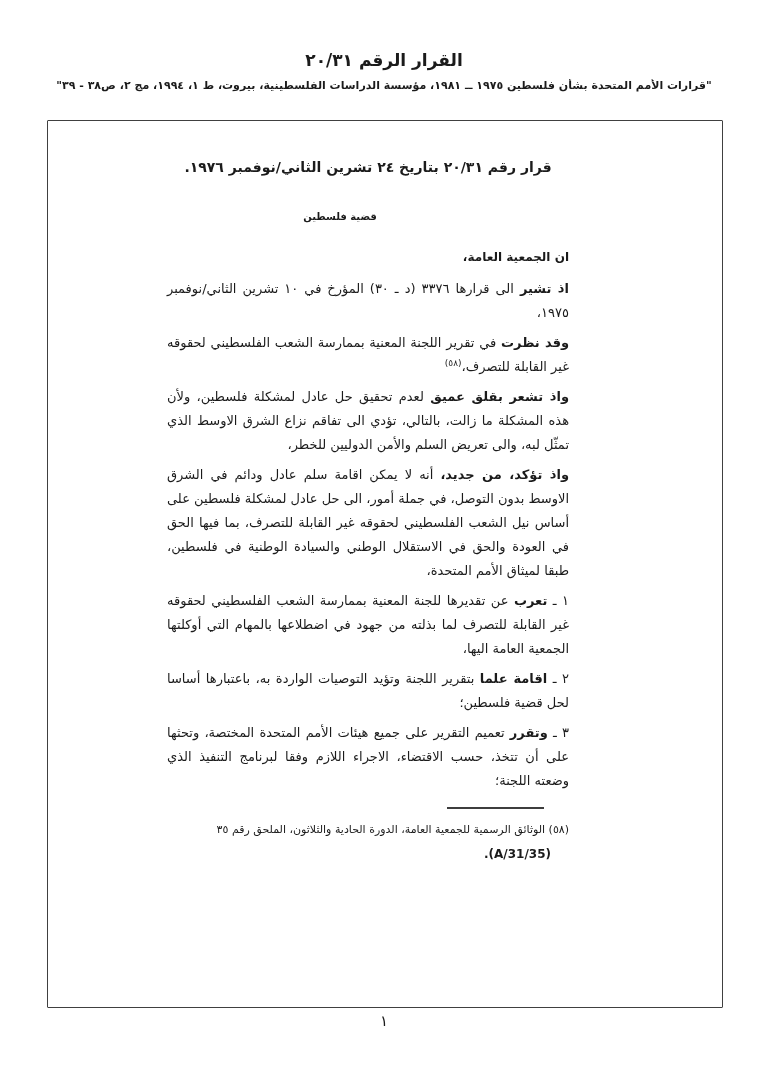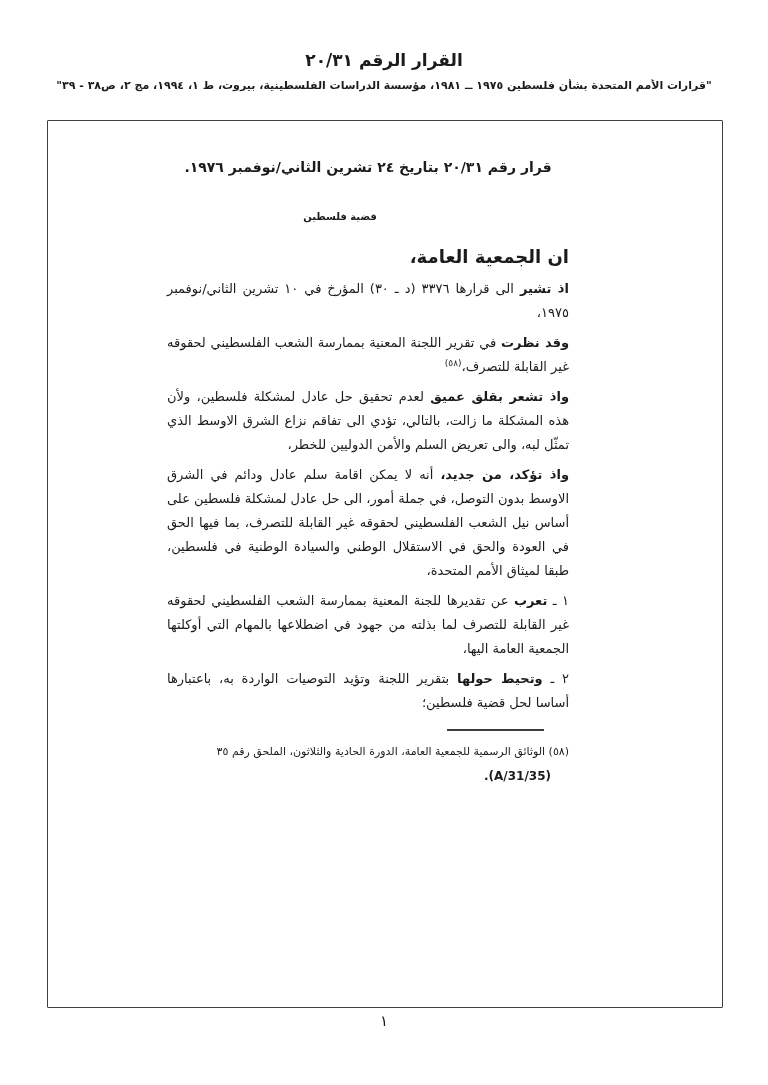--- a/index.html
+++ b/index.html
@@ -53,21 +53,21 @@
   .res-subject {
     font-size: 10px;
     font-weight: bold;
     text-align: center;
     line-height: 24px;
     position: relative;
     right: 28px;
     margin-bottom: 16px;
   }
   .opening {
-    font-size: 18px;
+    font-size: 12px;
     font-weight: bold;
     text-align: right;
     line-height: 24px;
     margin-bottom: 8px;
   }
   .para {
     font-size: 13px;
     line-height: 24px;
     text-align: justify;
     margin-bottom: 6px;
@@ -127,22 +127,23 @@
       <p class="para"><b>اذ تشير</b><span> الى قرارها ٣٣٧٦ (د ـ ٣٠) المؤرخ في ١٠ تشرين الثاني/نوفمبر ١٩٧٥،</span></p>
 
       <p class="para"><b>وقد نظرت</b><span> في تقرير اللجنة المعنية بممارسة الشعب الفلسطيني لحقوقه غير القابلة للتصرف،</span><span class="fnref">(٥٨)</span></p>
 
       <p class="para"><b>واذ تشعر بقلق عميق</b><span> لعدم تحقيق حل عادل لمشكلة فلسطين، ولأن هذه المشكلة ما زالت، بالتالي، تؤدي الى تفاقم نزاع الشرق الاوسط الذي تمثّل لبه، والى تعريض السلم والأمن الدوليين للخطر،</span></p>
 
       <p class="para"><b>واذ تؤكد، من جديد،</b><span> أنه لا يمكن اقامة سلم عادل ودائم في الشرق الاوسط بدون التوصل، في جملة أمور، الى حل عادل لمشكلة فلسطين على أساس نيل الشعب الفلسطيني لحقوقه غير القابلة للتصرف، بما فيها الحق في العودة والحق في الاستقلال الوطني والسيادة الوطنية في فلسطين، طبقا لميثاق الأمم المتحدة،</span></p>
 
       <p class="para"><span>١ ـ</span> <b>تعرب</b><span> عن تقديرها للجنة المعنية بممارسة الشعب الفلسطيني لحقوقه غير القابلة للتصرف لما بذلته من جهود في اضطلاعها بالمهام التي أوكلتها الجمعية العامة اليها،</span></p>
 
-      <p class="para"><span>٢ ـ</span> <b>وتحيط حولها</b><span> بتقرير اللجنة وتؤيد التوصيات الواردة به، باعتبارها أساسا لحل قضية فلسطين؛</span></p>
+      <p class="para"><span>٢ ـ</span> <b>اقامة علما</b><span> بتقرير اللجنة وتؤيد التوصيات الواردة به، باعتبارها أساسا لحل قضية فلسطين؛</span></p>
 
+      <p class="para"><span>٣ ـ</span> <b>وتقرر</b><span> تعميم التقرير على جميع هيئات الأمم المتحدة المختصة، وتحثها على أن تتخذ، حسب الاقتضاء، الاجراء اللازم وفقا لبرنامج التنفيذ الذي وضعته اللجنة؛</span></p>
 
 
       <div class="footnote-area">
         <div class="sep"></div>
         <div class="fn-line1">(٥٨) الوثائق الرسمية للجمعية العامة، الدورة الحادية والثلاثون، الملحق رقم ٣٥</div>
         <div class="fn-line2">(A/31/35).</div>
       </div>
 
     </div>
   </div>

